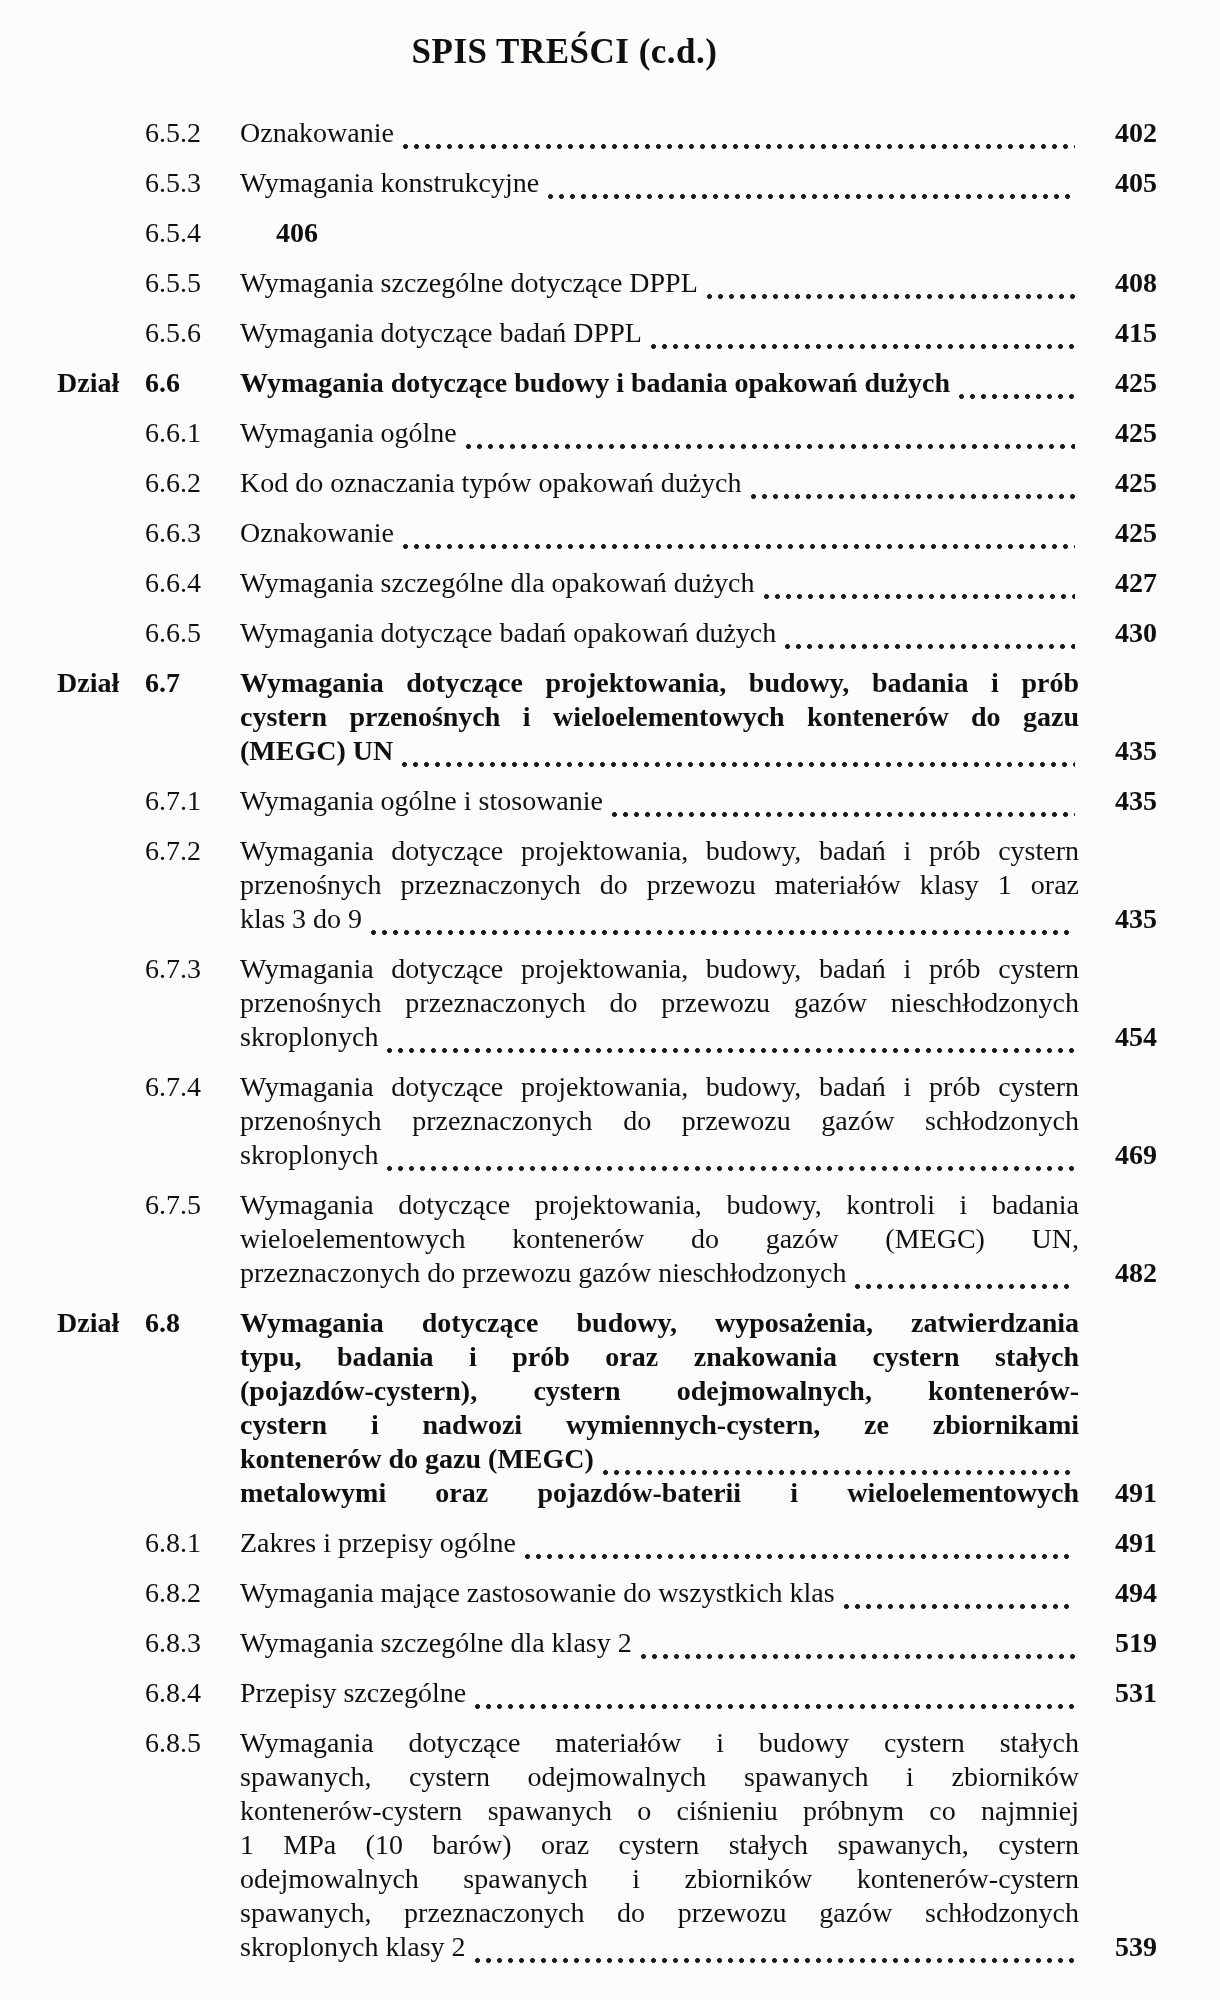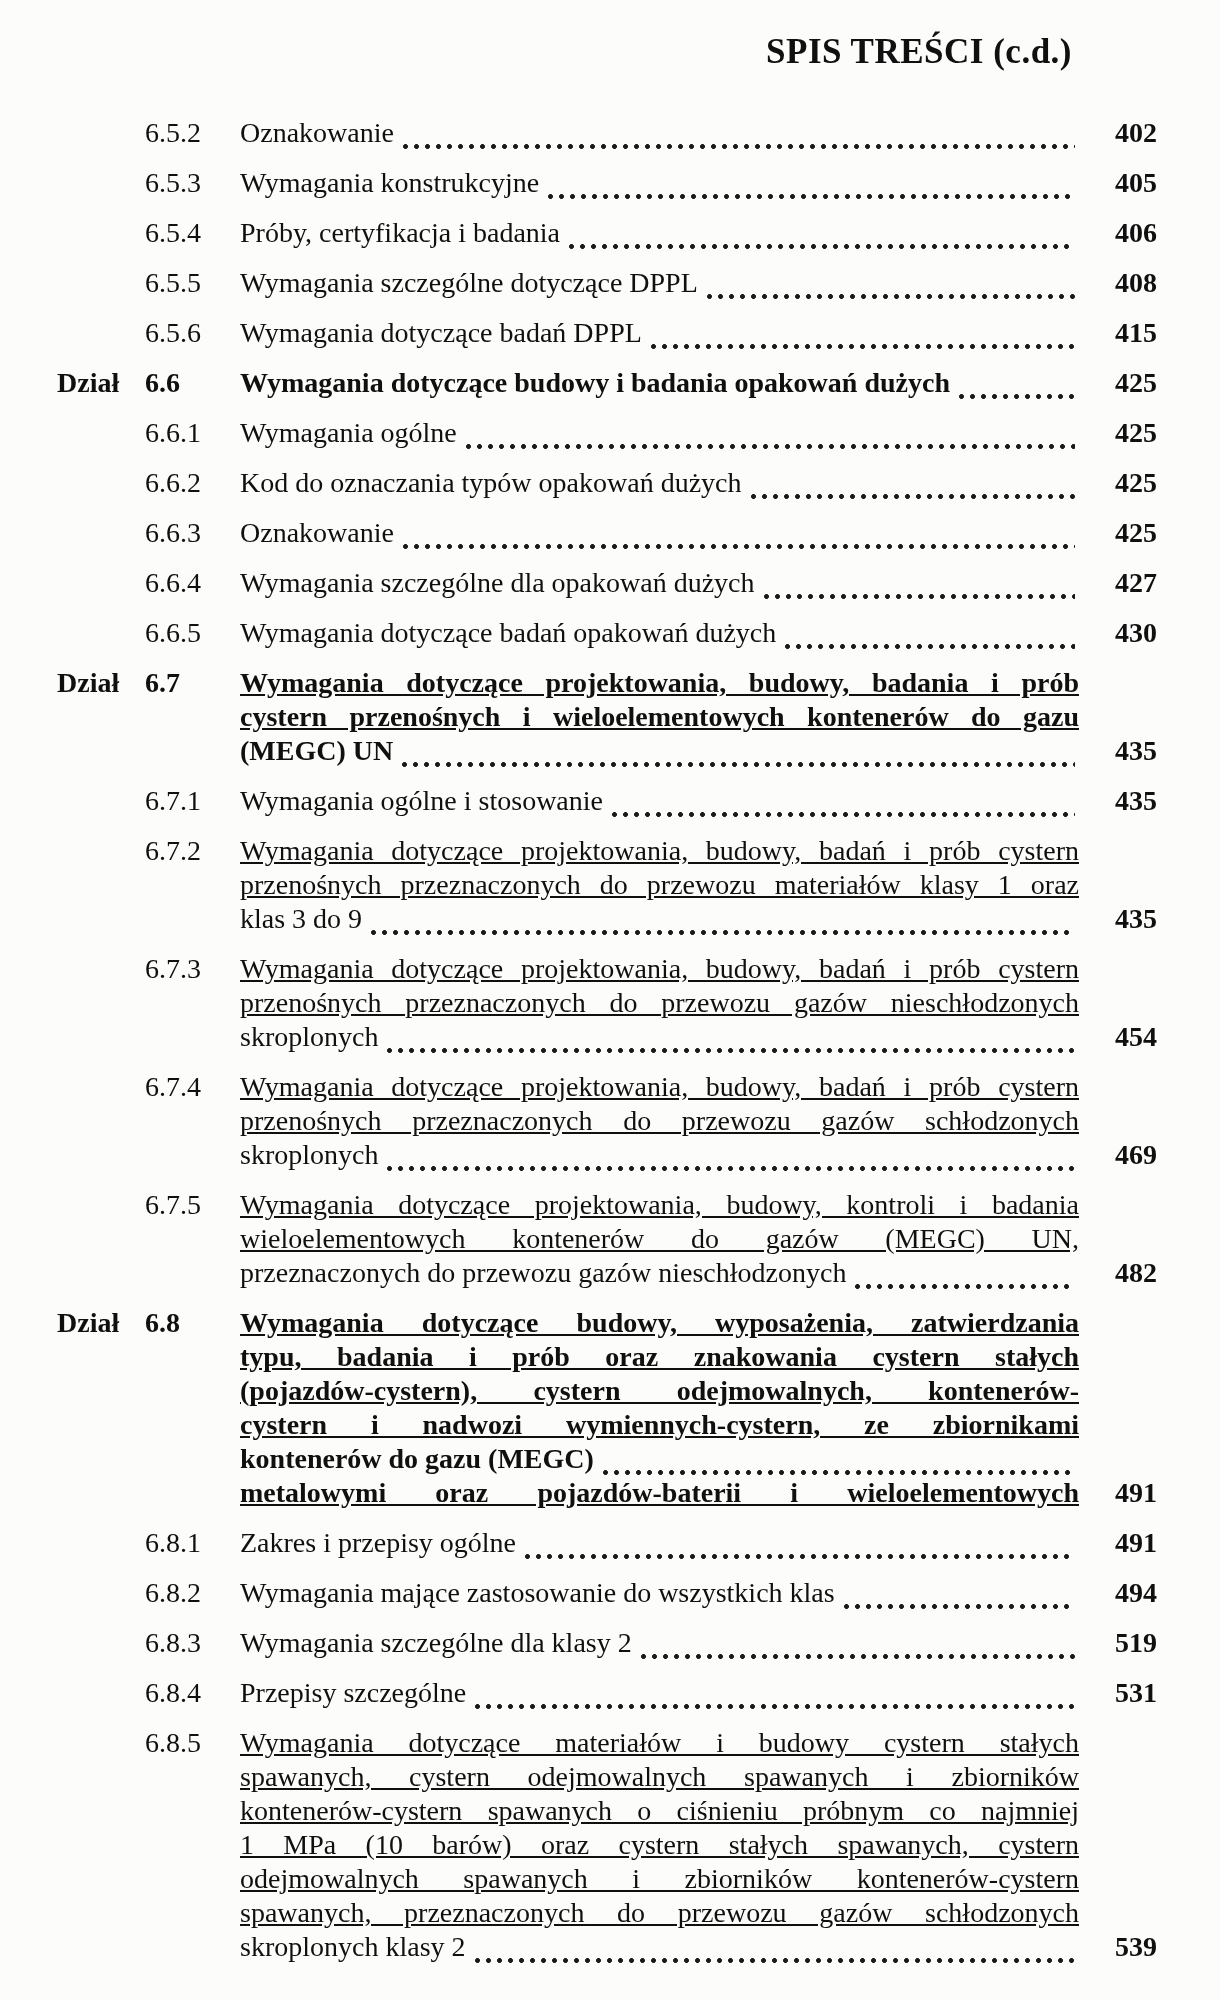--- a/index.html
+++ b/index.html
@@ -16,21 +16,21 @@
   }
   .page {
     box-sizing: border-box;
     width: 1220px;
     height: 2000px;
     padding: 20px 63px 0 57px;
   }
   .title {
     font-size: 35px;
     font-weight: bold;
-    text-align: right;
+    text-align: center;
     letter-spacing: 0.5px;
     margin: 12px 85px 44px 0;
     line-height: 40px;
   }
   .toc { }
   .row {
     display: flex;
     align-items: baseline;
     font-size: 28px;
     line-height: 34px;
@@ -55,21 +55,20 @@
     text-align: right;
     align-self: flex-end;
     font-weight: bold;
   }
   .row.bold .col-num,
   .row.bold .col-body,
   .row.bold .col-page { font-weight: bold; }
   .line.just {
     text-align: justify;
     text-align-last: justify;
-    text-decoration: underline;
   }
   .line.last {
     display: flex;
     align-items: flex-end;
   }
   .line.last .txt { white-space: nowrap; }
   .leader {
     flex: 1 1 auto;
     height: 7px;
     margin: 0 4px 0 6px;
@@ -103,26 +102,20 @@
           <div class="line last">
             <span class="txt">Wymagania konstrukcyjne</span>
             <span class="leader"></span>
           </div>
         </div>
         <div class="col-page">405</div>
       </div>
       <div class="row">
         <div class="col-dzial"></div>
         <div class="col-num">6.5.4</div>
-        <div class="col-body">
-          <div class="line last">
-            <span class="txt">Próby, certyfikacja i badania</span>
-            <span class="leader"></span>
-          </div>
-        </div>
         <div class="col-page">406</div>
       </div>
       <div class="row">
         <div class="col-dzial"></div>
         <div class="col-num">6.5.5</div>
         <div class="col-body">
           <div class="line last">
             <span class="txt">Wymagania szczególne dotyczące DPPL</span>
             <span class="leader"></span>
           </div>

